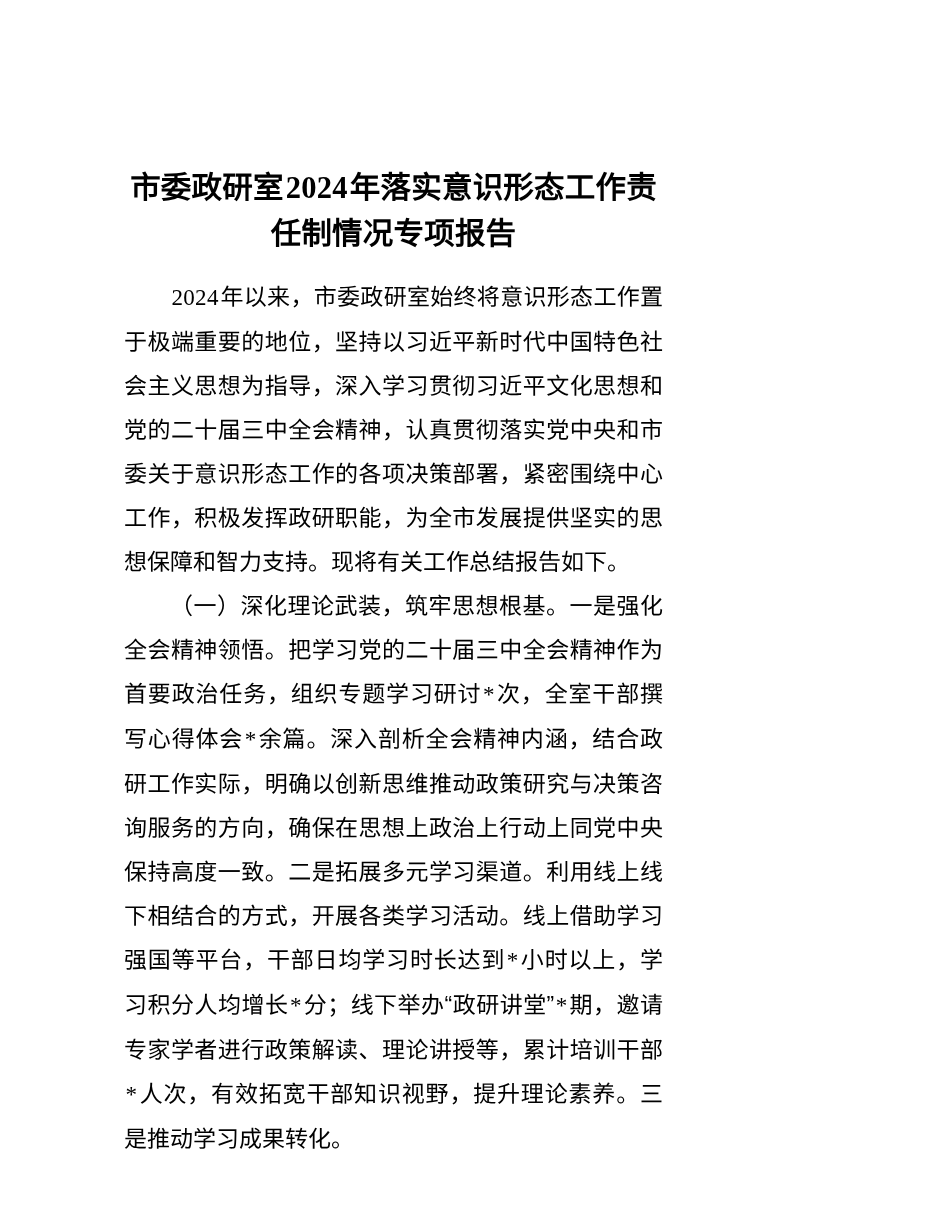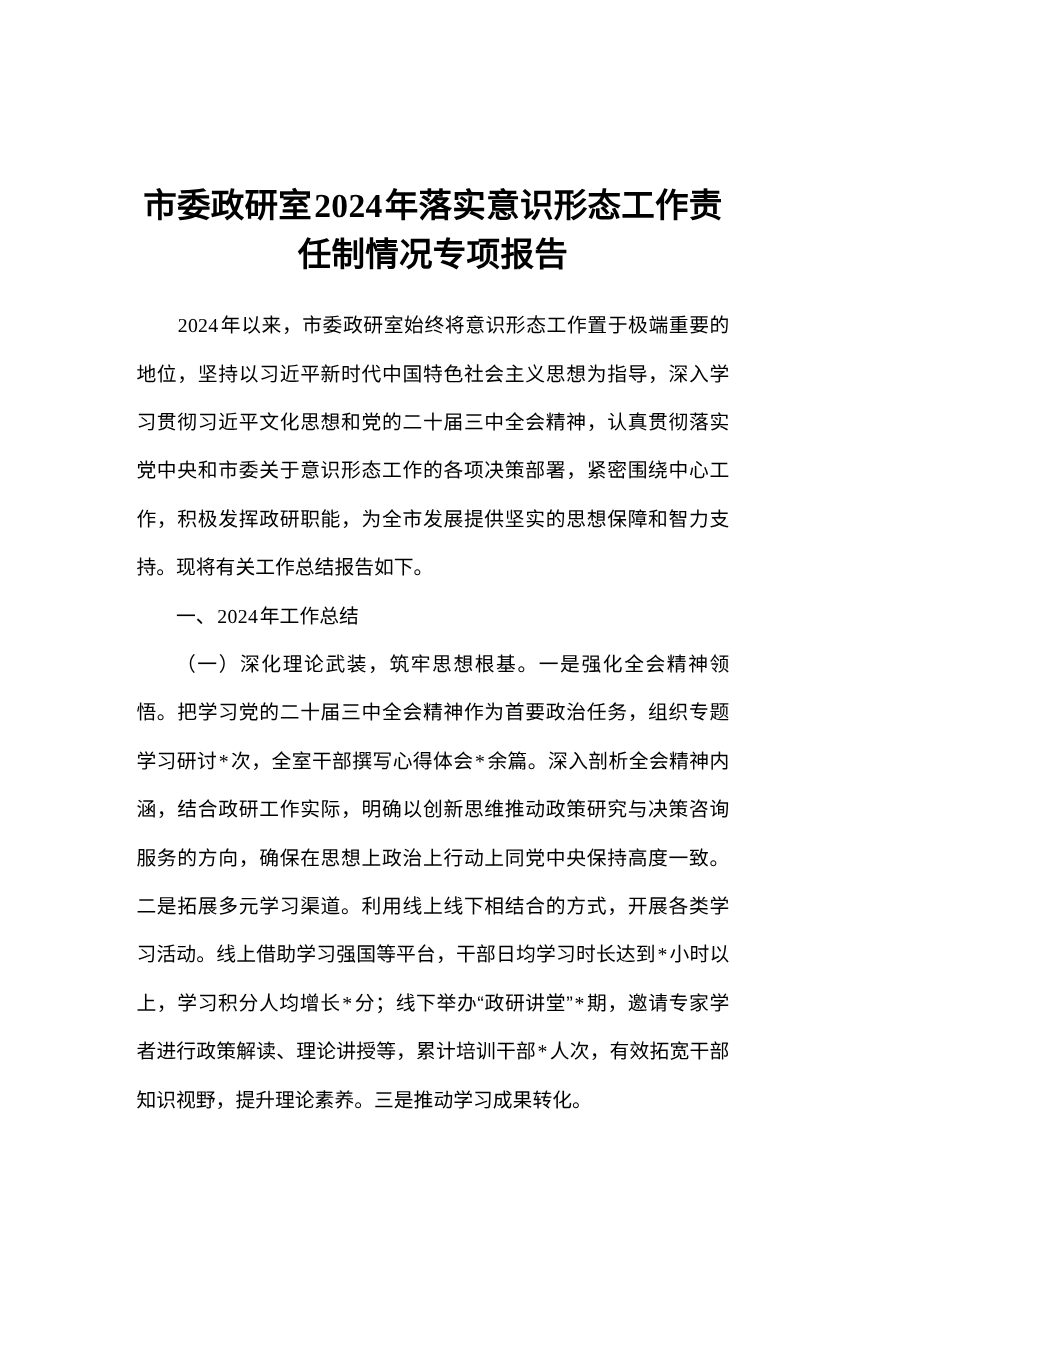--- a/index.html
+++ b/index.html
@@ -33,21 +33,21 @@
     line-height: 45px;
     text-align: center;
     letter-spacing: 0.2px;
     margin: 0 0 19px 0;
     padding: 0 2px;
     color: #000000;
     word-break: break-all;
   }
 
   .body-block {
-    font-size: 18px;
+    font-size: 23px;
     line-height: 44px;
     text-align: justify;
     text-justify: inter-character;
     text-align-last: left;
     color: #000000;
     margin: 0;
     word-break: break-all;
     letter-spacing: 0;
   }
 
@@ -76,19 +76,18 @@
 <body style="background: rgb(255, 255, 255); color: rgb(0, 0, 0);">
 
 <div class="page">
 
   <h1 class="doc-title">市委政研室<span class="lat">2024</span>年落实意识形态工作责任制情况专项报告</h1>
 
   <div>
 
     <p class="body-block indent2"><span class="lat">2024</span>年以来，市委政研室始终将意识形态工作置于极端重要的地位，坚持以习近平新时代中国特色社会主义思想为指导，深入学习贯彻习近平文化思想和党的二十届三中全会精神，认真贯彻落实党中央和市委关于意识形态工作的各项决策部署，紧密围绕中心工作，积极发挥政研职能，为全市发展提供坚实的思想保障和智力支持。现将有关工作总结报告如下。</p>
 
-    <p class="body-block indent2">一、<span class="lat">2024</span>年工作总结</p>
 
     <p class="body-block indent2">（一）深化理论武装，筑牢思想根基。一是强化全会精神领悟。把学习党的二十届三中全会精神作为首要政治任务，组织专题学习研讨<span class="lat">*</span>次，全室干部撰写心得体会<span class="lat">*</span>余篇。深入剖析全会精神内涵，结合政研工作实际，明确以创新思维推动政策研究与决策咨询服务的方向，确保在思想上政治上行动上同党中央保持高度一致。二是拓展多元学习渠道。利用线上线下相结合的方式，开展各类学习活动。线上借助学习强国等平台，干部日均学习时长达到<span class="lat">*</span>小时以上，学习积分人均增长<span class="lat">*</span>分；线下举办“政研讲堂”<span class="lat">*</span>期，邀请专家学者进行政策解读、理论讲授等，累计培训干部<span class="lat">*</span>人次，有效拓宽干部知识视野，提升理论素养。三是推动学习成果转化。</p>
 
   </div>
 
 </div>
 
 </body></html>

